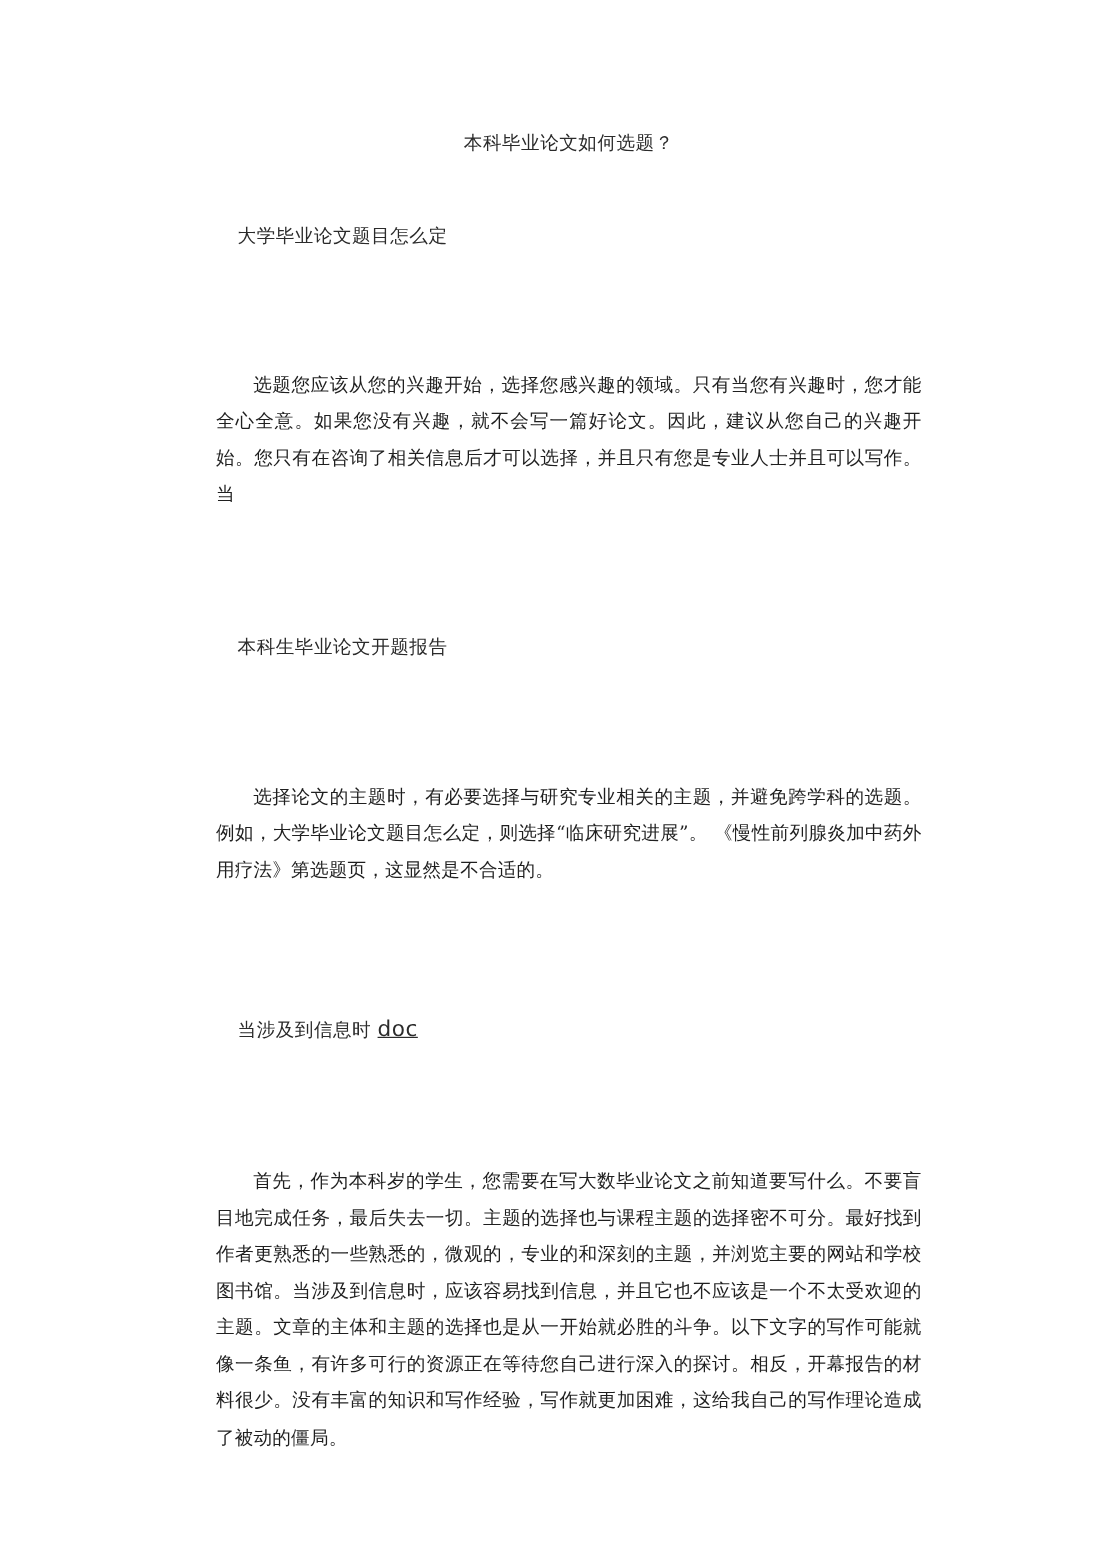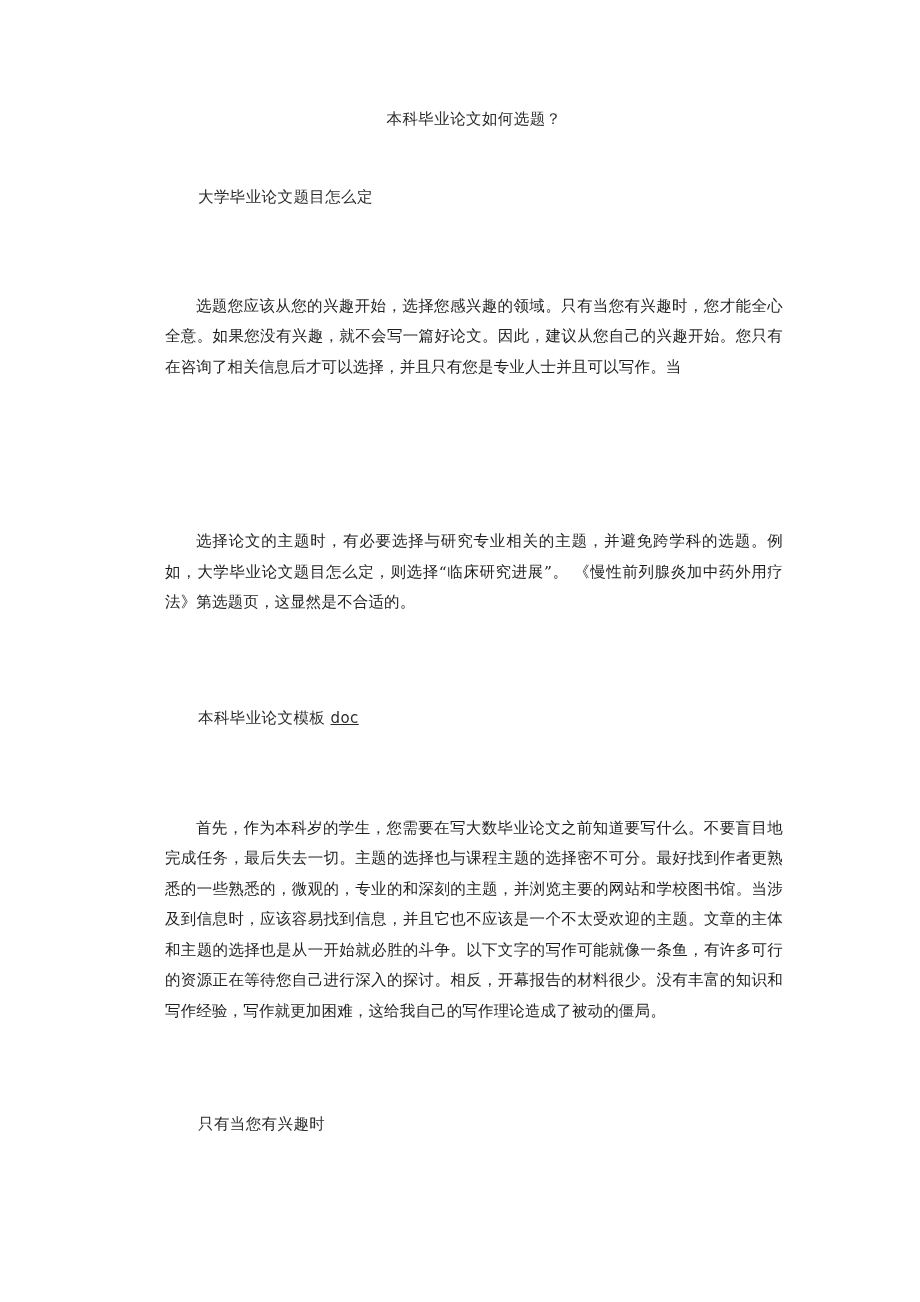--- a/index.html
+++ b/index.html
@@ -41,28 +41,28 @@
     font-size: 15.5px;
     line-height: 1.5;
     color: #2b2b2b;
     margin: 12px;
     padding-left: 22px;
     letter-spacing: 0.4px;
     font-weight: normal;
   }
   .heading .latin {
     font-family: "DejaVu Sans", "Liberation Sans", sans-serif;
-    font-size: 15px;
+    font-size: 18px;
     text-decoration: underline;
   }
   .para {
     font-size: 15.5px;
     line-height: 30.5px;
     color: #1f1f1f;
-    margin: 1px;
+    margin: 16px;
     text-align: justify;
     text-justify: inter-ideograph;
     text-indent: 31px;
     letter-spacing: 0.15px;
   }
   .gap-title-h1 { height: 43px; }
   .gap-h1-p1   { height: 68px; }
   .gap-p1-h2   { height: 72px; }
   .gap-h2-p2   { height: 70px; }
   .gap-p2-h3   { height: 76px; }
@@ -80,28 +80,29 @@
     <div class="gap-title-h1"></div>
 
     <h2 class="heading">大学毕业论文题目怎么定</h2>
 
     <div class="gap-h1-p1"></div>
 
     <p class="para">选题您应该从您的兴趣开始，选择您感兴趣的领域。只有当您有兴趣时，您才能全心全意。如果您没有兴趣，就不会写一篇好论文。因此，建议从您自己的兴趣开始。您只有在咨询了相关信息后才可以选择，并且只有您是专业人士并且可以写作。当</p>
 
     <div class="gap-p1-h2"></div>
 
+    <h2 class="heading">本科生毕业论文开题报告</h2>
 
     <div class="gap-h2-p2"></div>
 
     <p class="para">选择论文的主题时，有必要选择与研究专业相关的主题，并避免跨学科的选题。例如，大学毕业论文题目怎么定，则选择“临床研究进展”。 《慢性前列腺炎加中药外用疗法》第选题页，这显然是不合适的。</p>
 
     <div class="gap-p2-h3"></div>
 
-    <h2 class="heading"><span>本科毕业论文模板 </span><span class="latin">doc</span></h2>
+    <h2 class="heading"><span>当涉及到信息时 </span><span class="latin">doc</span></h2>
 
     <div class="gap-h3-p3"></div>
 
     <p class="para">首先，作为本科岁的学生，您需要在写大数毕业论文之前知道要写什么。不要盲目地完成任务，最后失去一切。主题的选择也与课程主题的选择密不可分。最好找到作者更熟悉的一些熟悉的，微观的，专业的和深刻的主题，并浏览主要的网站和学校图书馆。当涉及到信息时，应该容易找到信息，并且它也不应该是一个不太受欢迎的主题。文章的主体和主题的选择也是从一开始就必胜的斗争。以下文字的写作可能就像一条鱼，有许多可行的资源正在等待您自己进行深入的探讨。相反，开幕报告的材料很少。没有丰富的知识和写作经验，写作就更加困难，这给我自己的写作理论造成了被动的僵局。</p>
 
     <div class="gap-p3-h4"></div>
 
     <h2 class="heading">只有当您有兴趣时</h2>
 
   </div>

